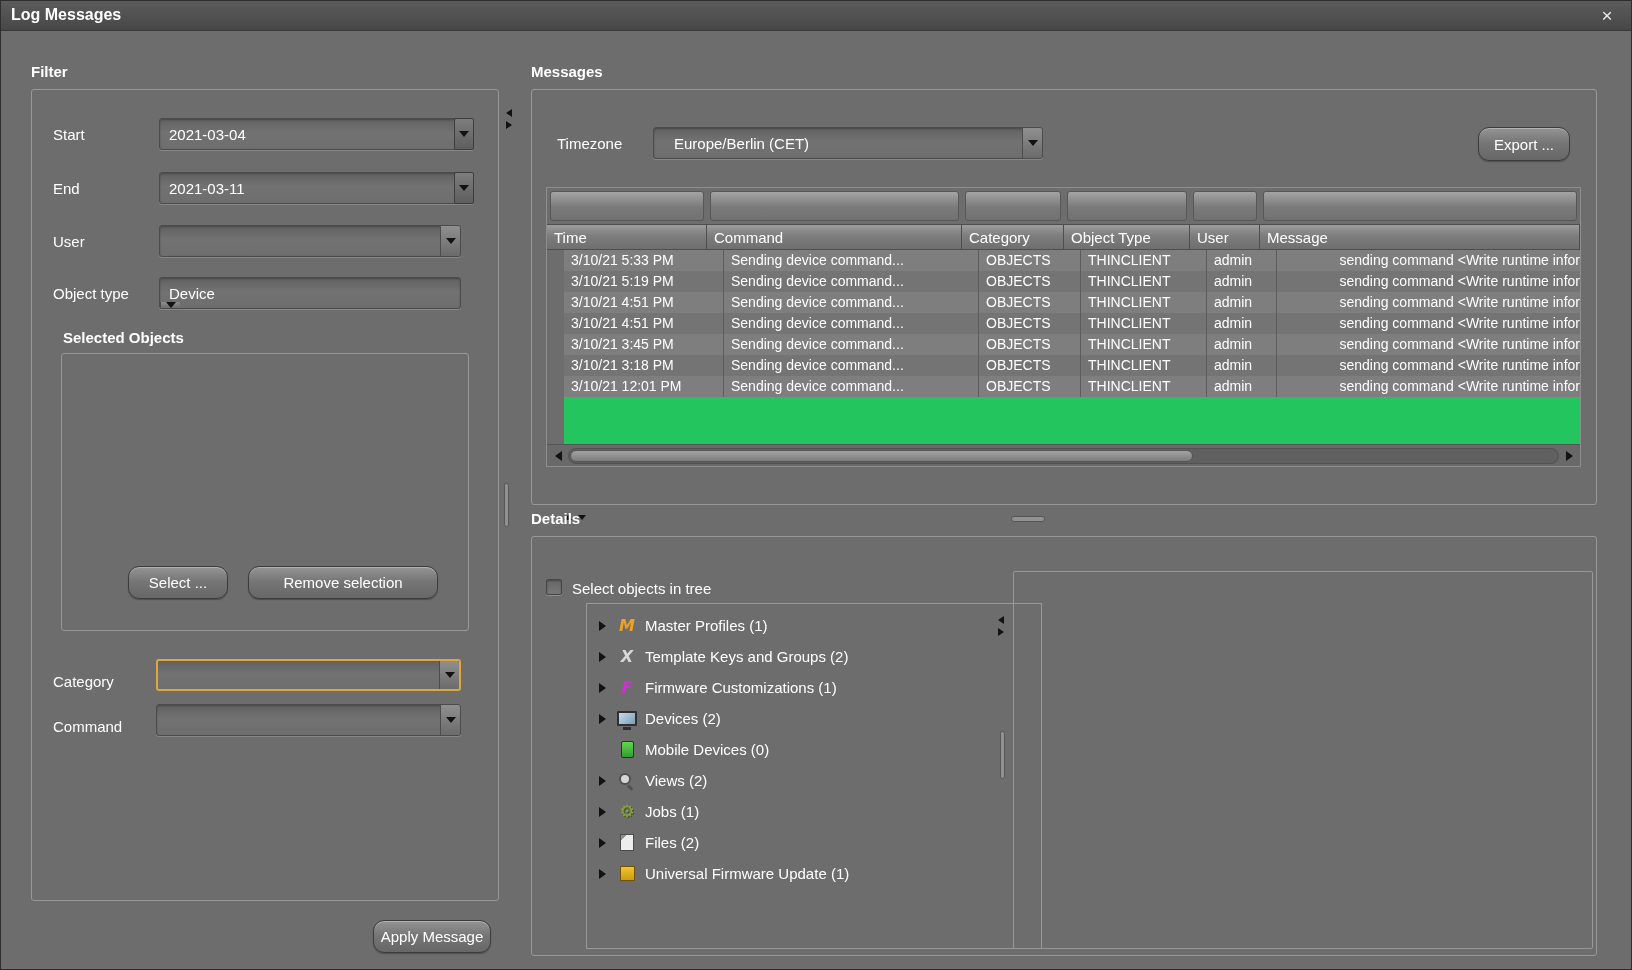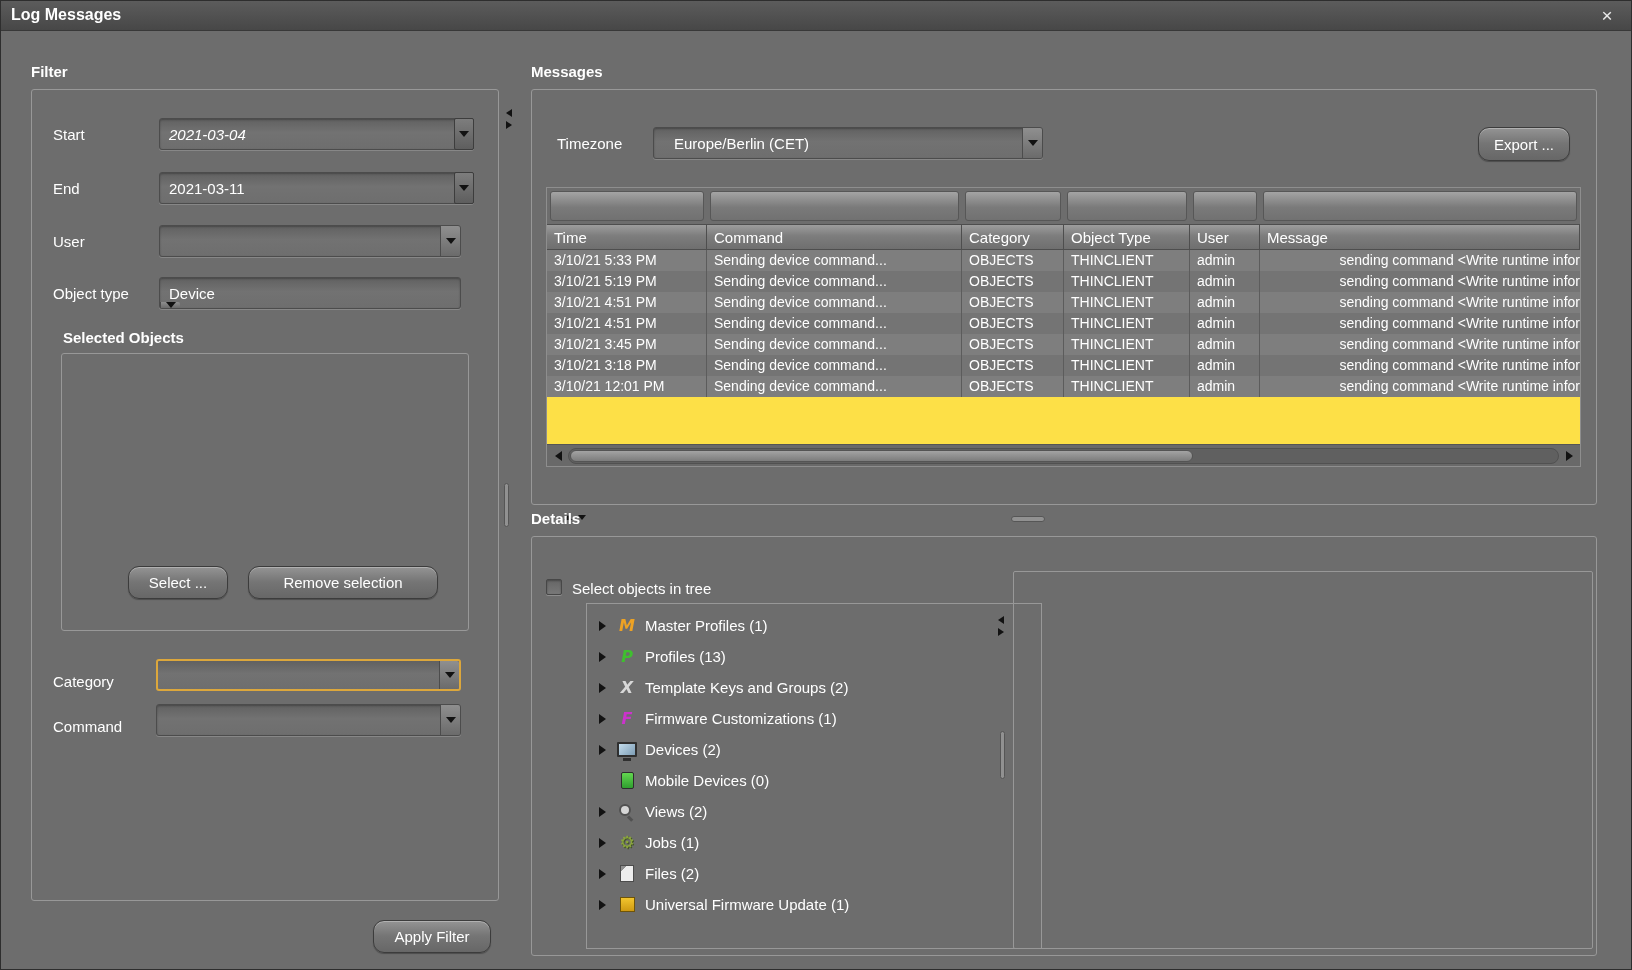--- a/index.html
+++ b/index.html
@@ -88,21 +88,21 @@
     background:linear-gradient(180deg,#a4a4a4,#7a7a7a 55%,#717171);
     border:1px solid #575757; border-radius:3px;
   }
   .tbl-header { display:flex; height:26px; }
   .hcell {
     display:flex; align-items:center; padding-left:7px;
     font-size:15px; color:#fff; white-space:nowrap; overflow:hidden;
     background:linear-gradient(180deg,#9d9d9d,#7d7d7d 45%,#6f6f6f);
     border-right:1px solid #4e4e4e; border-top:1px solid #4e4e4e; border-bottom:1px solid #4e4e4e;
   }
-  .tbl-body { flex:1; overflow:hidden; background:#fde047; }
+  .tbl-body { flex:1; overflow:hidden; background:#22c55e;margin-left:17px; }
   .trow { display:flex; height:21px; }
   .trow:nth-child(odd)  { background:#7e7e7e; }
   .trow:nth-child(even) { background:#747474; }
   .tcell {
     padding:2px 0 0 7px; font-size:14px; color:#fff;
     border-right:1px solid #5c5c5c; white-space:nowrap; overflow:hidden;
   }
   .c0{width:160px;min-width:160px;} .c1{width:255px;min-width:255px;}
   .c2{width:102px;min-width:102px;} .c3{width:126px;min-width:126px;}
   .c4{width:70px;min-width:70px;}  .c5{flex:1;min-width:0;text-align:right;}
@@ -169,21 +169,21 @@
 
   <div class="titlebar">
     <div class="titlebar-text">Log Messages</div>
     <div class="close-btn">×</div>
   </div>
 
   <div class="group-title" style="left:30px;top:62px;">Filter</div>
   <div class="groupbox" style="left:30px;top:88px;width:468px;height:812px;"></div>
 
   <div class="lbl" style="left:52px;top:125px;">Start</div>
-  <div class="combo detached" style="left:158px;top:117px;width:315px;font-style:italic;">
+  <div class="combo detached" style="left:158px;top:117px;width:315px;">
     <span class="combo-value">2021-03-04</span>
     <span class="combo-btn">
         <i class="tri-down"></i>
       </span>
   </div>
 
   <div class="lbl" style="left:52px;top:179px;">End</div>
   <div class="combo detached" style="left:158px;top:171px;width:315px;">
     <span class="combo-value">2021-03-11</span>
     <span class="combo-btn">
@@ -221,21 +221,21 @@
   </div>
 
   <div class="lbl" style="left:52px;top:717px;">Command</div>
   <div class="combo" style="left:155px;top:703px;width:305px;">
     <span class="combo-value"></span>
     <span class="combo-btn">
         <i class="tri-down"></i>
       </span>
   </div>
 
-  <div class="btn" style="left:372px;top:919px;width:118px;height:33px;">Apply Filter</div>
+  <div class="btn" style="left:372px;top:919px;width:118px;height:33px;">Apply Message</div>
 
   <div class="split-arrows" style="left:505px;top:108px;">
     <i class="tri-left" style="border-right-width:6px;border-top-width:4px;border-bottom-width:4px;"></i>
     <i class="tri-right" style="border-left-width:6px;border-top-width:4px;border-bottom-width:4px;"></i>
   </div>
   <div class="splitter-handle-v" style="left:503px;top:482px;height:44px;"></div>
 
   <div class="group-title" style="left:530px;top:62px;">Messages</div>
   <div class="groupbox" style="left:530px;top:88px;width:1066px;height:416px;"></div>
 
@@ -365,27 +365,20 @@
       <span class="expand">
           <i class="tri-expand tri-right"></i>
         </span>
       <span class="tree-icon master-profiles-icon"></span>
       <span class="tree-label">Master Profiles (1)</span>
     </div>
       <div class="tree-item">
       <span class="expand">
           <i class="tri-expand tri-right"></i>
         </span>
-      <span class="tree-icon profiles-icon"></span>
-      <span class="tree-label">Profiles (13)</span>
-    </div>
-      <div class="tree-item">
-      <span class="expand">
-          <i class="tri-expand tri-right"></i>
-        </span>
       <span class="tree-icon template-keys-icon"></span>
       <span class="tree-label">Template Keys and Groups (2)</span>
     </div>
       <div class="tree-item">
       <span class="expand">
           <i class="tri-expand tri-right"></i>
         </span>
       <span class="tree-icon firmware-customizations-icon"></span>
       <span class="tree-label">Firmware Customizations (1)</span>
     </div>

